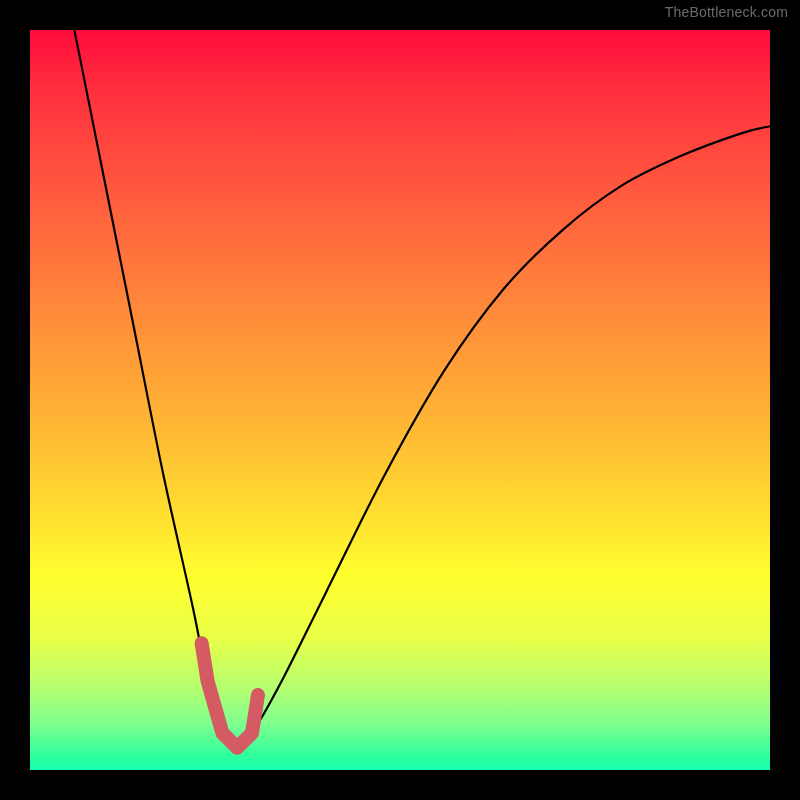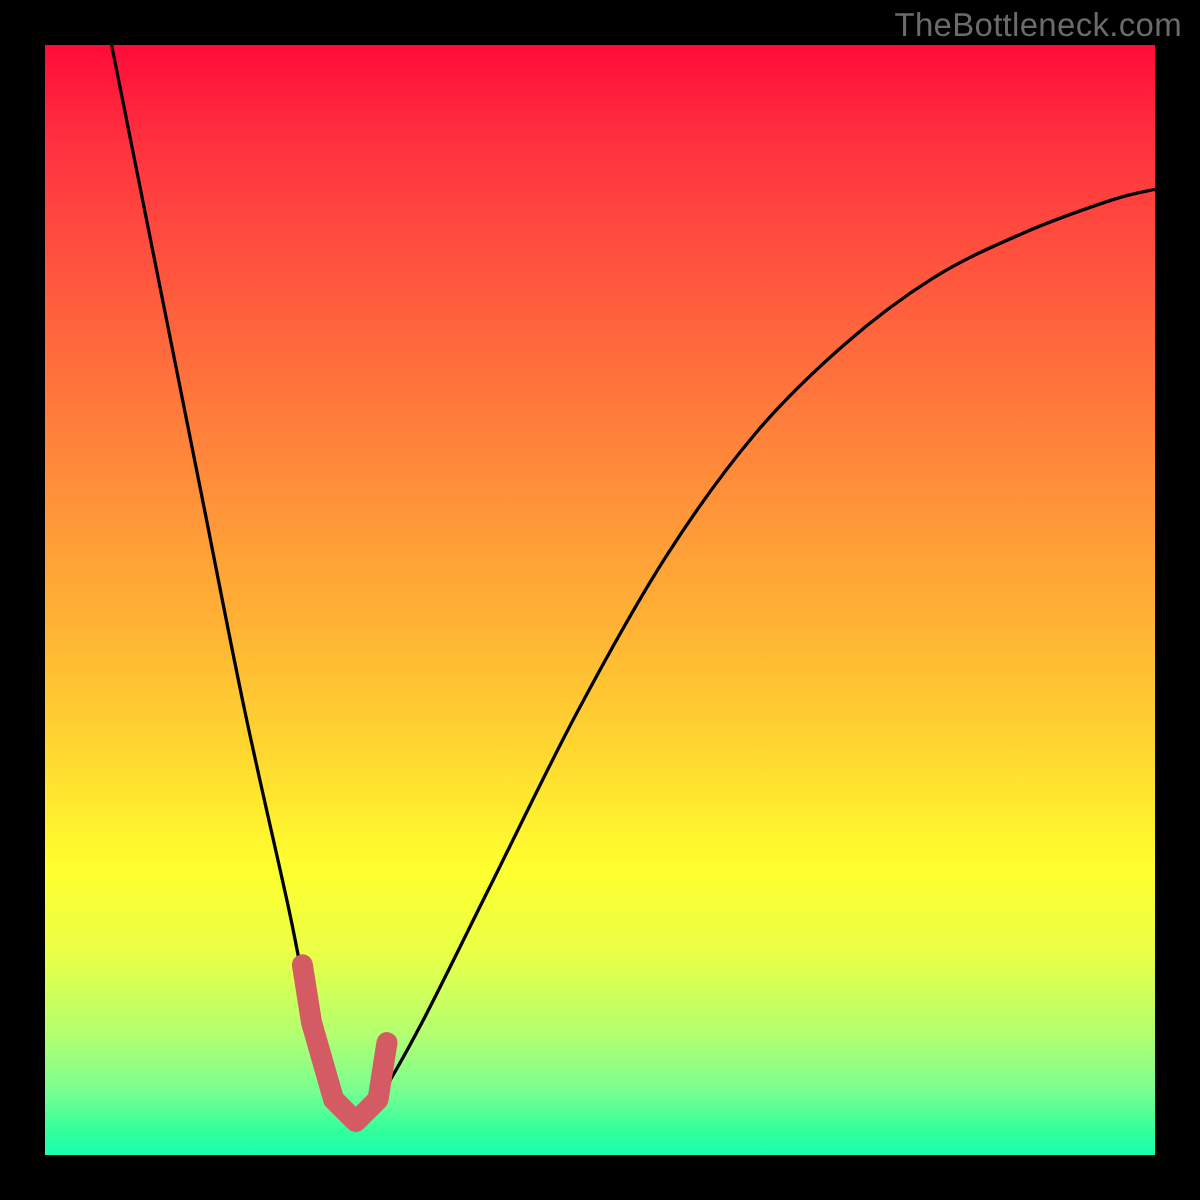--- a/index.html
+++ b/index.html
@@ -29,21 +29,21 @@
       #b4ff70 89%,
       #7cff8f 94%,
       #2fff9e 98%,
       #18ffb0 100%);
   }
   .watermark {
     position: absolute;
     top: 4px;
     right: 12px;
     color: #6b6b6b;
-    font-size: 22px;
+    font-size: 14px;
     letter-spacing: 0.2px;
     font-weight: 500;
     z-index: 5;
     user-select: none;
   }
   svg.curve {
     position: absolute;
     left: 0;
     top: 0;
     width: 740px;

